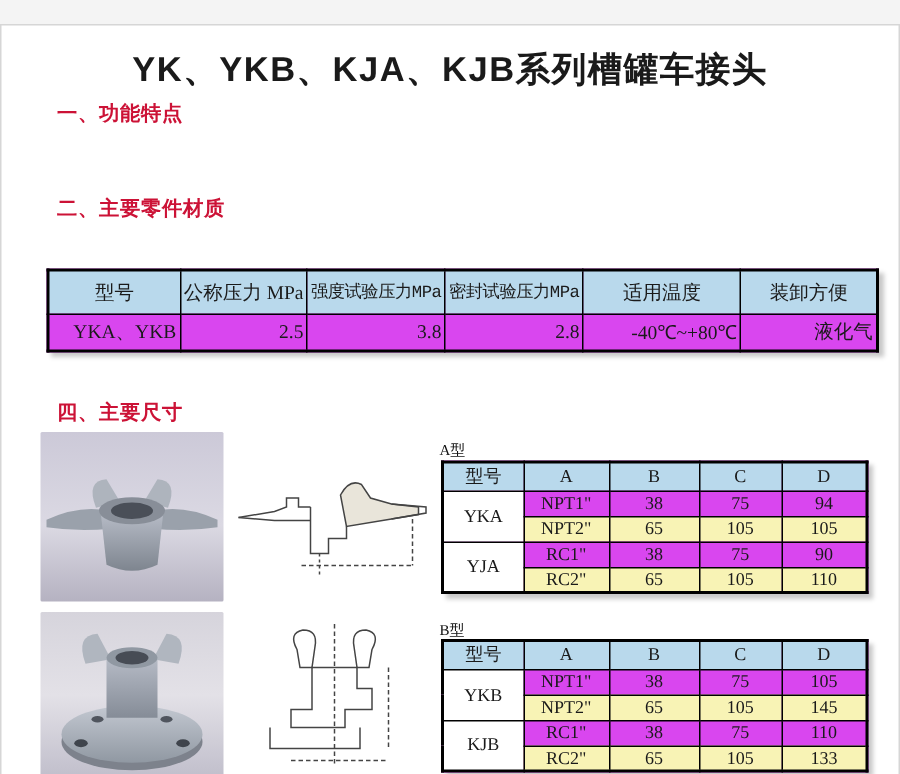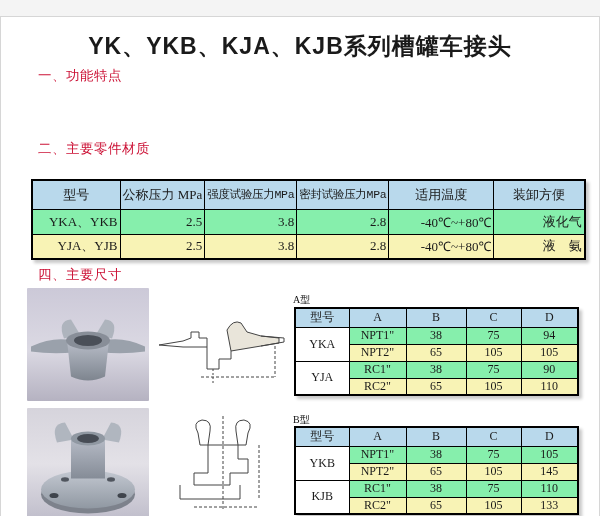--- a/index.html
+++ b/index.html
@@ -4,26 +4,26 @@
 <style>
   * { margin:0; padding:0; box-sizing:border-box; }
   html,body { background:#f4f4f4; }
   .page {
     position:relative; width:600px; height:516px; margin:16px auto;
     background:#ffffff; border:1px solid #d6d6d6; overflow:hidden;
     font-family:"Liberation Sans", sans-serif; color:#1a1a1a;padding-left:29px;
   }
   .abs { position:absolute; }
   .title { left:0; top:14px; width:100%; text-align:center; font-size:23px; font-weight:bold; letter-spacing:1px; }
-  .sec-heading { font-size:13.5px; font-weight:normal; color:#cc1236; letter-spacing:0.5px; }
+  .sec-heading { font-size:13.5px; font-weight:bold; color:#cc1236; letter-spacing:0.5px; }
   .body-text { font-size:13.5px; line-height:20px; color:#222; }
   .para { left:5px; top:69px; width:586px; text-indent:32px; }
   .materials { left:37px; top:125px; }
 
-  table { border-collapse:collapse; box-shadow:3px 3px 3px rgba(0,0,0,0.22); background:#86efac; }
+  table { border-collapse:collapse; box-shadow:3px 3px 3px rgba(0,0,0,0.22); background:#d946ef; }
   .perf {
     left:30px; top:162px; font-family:"Liberation Serif", serif;
     font-size:13px; text-align:center; border:2px solid #000; table-layout:fixed;
   }
   .perf th, .perf td { border:1px solid #000; padding:0 2px; }
   .perf th { background:#b9d9ec; height:29px; font-weight:normal; white-space:nowrap; }
   .perf th:nth-child(3), .perf th:nth-child(4) { font-size:11.5px; letter-spacing:-0.3px;font-family:Liberation Mono, monospace; }
   .perf td { height:25px;text-align:right; }
   tr.row-yellow td { background:#f8f3b5; }
 
@@ -48,21 +48,21 @@
 </style>
 </head>
 <body>
 
 <div class="page">
 
   <div class="abs title">YK、YKB、KJA、KJB系列槽罐车接头</div>
 
   <div class="abs sec-heading" style="left:37px; top:50px;">一、功能特点</div>
 
-  <div class="abs sec-heading" style="left:37px; top:123px;">二、主要零件材质</div>
+  <div class="abs sec-heading" style="left:37px; top:113px;">二、主要零件材质</div>
 
 
   <table class="abs perf">
     <colgroup>
       <col style="width:88px">
         <col style="width:82px">
         <col style="width:85px">
       <col style="width:82px">
         <col style="width:105px">
         <col style="width:91px">
@@ -78,28 +78,20 @@
       </tr>
     </thead>
     <tbody>
       <tr class="row-white">
         <td>YKA、YKB</td>
         <td>2.5</td>
         <td>3.8</td>
         <td>2.8</td>
         <td>-40℃~+80℃</td>
         <td>液化气</td>
-      </tr>
-      <tr class="row-yellow">
-        <td>YJA、YJB</td>
-        <td>2.5</td>
-        <td>3.8</td>
-        <td>2.8</td>
-        <td>-40℃~+80℃</td>
-        <td>液　氨</td>
       </tr>
     </tbody>
   </table>
 
   <div class="abs sec-heading" style="left:37px; top:249px;">四、主要尺寸</div>
 
   <div class="abs photo photo-a">
     <svg viewBox="0 0 122 112">
       <defs>
         <linearGradient id="gA" x1="0" y1="0" x2="0" y2="1">

